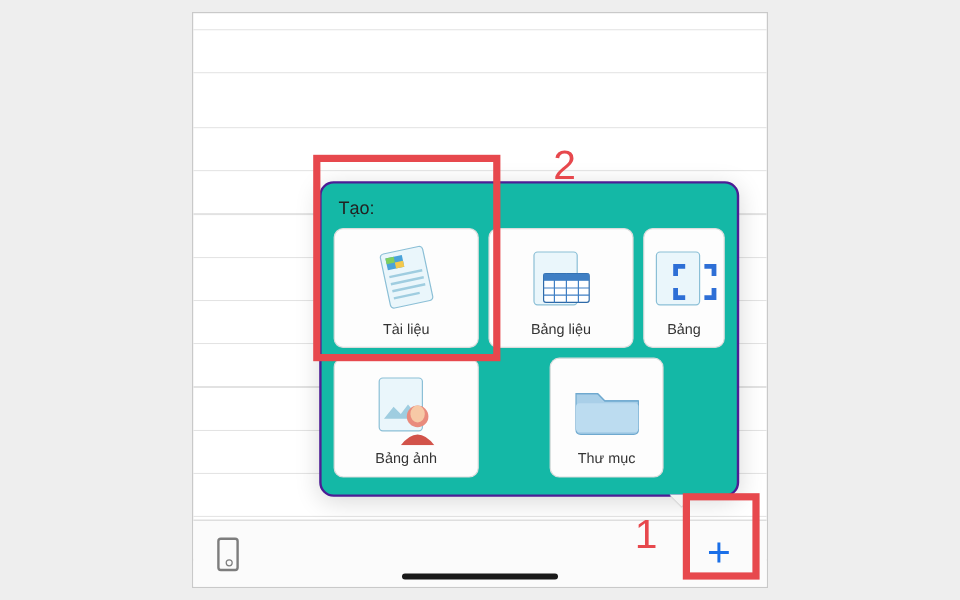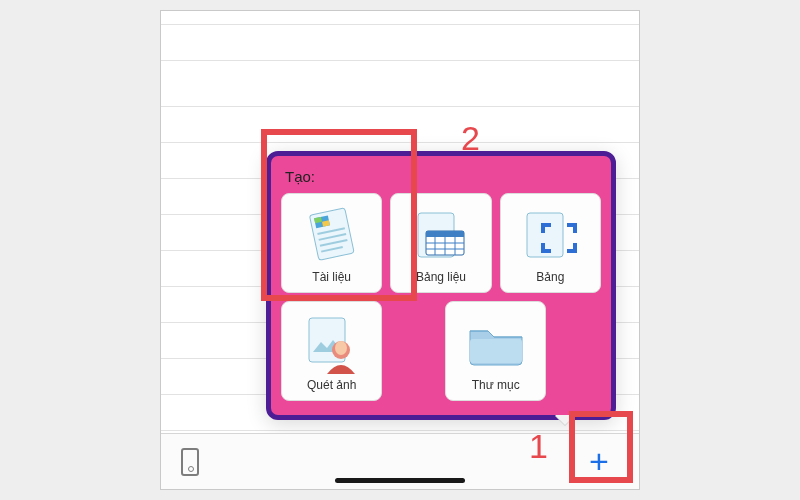--- a/index.html
+++ b/index.html
@@ -24,43 +24,43 @@
       transparent 0, transparent 35px,
       #e2e2e2 35px, #e2e2e2 36px
     );
     background-position: 0 60px;
   }
   
   .popover {
     position: absolute;
     left: 105px; top: 140px;
     width: 350px;
-    background: #ec4899;
-    border: 5px solid #4c1d95;
+    background: #14b8a6;
+    border: 2px solid #4c1d95;
     border-radius: 12px;
     box-shadow: 0 4px 20px rgba(0,0,0,0.15);
     padding: 10px 10px 14px 10px;
   }
   .popover::after {
     content: "";
     position: absolute;
     bottom: -10px; right: 36px;
     width: 0; height: 0;
     border-left: 10px solid transparent;
     border-right: 10px solid transparent;
     border-top: 10px solid #f3f3f3;
     filter: drop-shadow(0 1px 0 #d0d0d0);
   }
   .popover-title {
     font-size: 15px; color: #222;
     margin: 2px 0 8px 4px;
   }
   .grid {
     display: grid;
-    grid-template-columns: repeat(3, 1fr);
+    grid-template-columns: repeat(2, 1fr);
     gap: 8px;
   }
   .tile {
     background: #fdfdfd;
     border: 1px solid #dcdcdc;
     border-radius: 8px;
     height: 100px;
     display: flex; flex-direction: column;
     align-items: center; justify-content: flex-end;
     padding: 6px 4px 8px 4px;
@@ -192,21 +192,21 @@
           <svg width="58" height="62" viewBox="0 0 58 62">
             <rect x="6" y="6" width="36" height="44" rx="3" fill="#eaf6fb" stroke="#8bbfd6"></rect>
             <path d="M10 40 l8 -10 l6 6 l6 -8 l10 12 z" fill="#9fcde0"></path>
             <g transform="translate(28,28)">
               <circle cx="10" cy="10" r="9" fill="#e98b7d"></circle>
               <path d="M-4 34 q14 -18 28 0 z" fill="#d2534a"></path>
               <ellipse cx="10" cy="8" rx="6" ry="7" fill="#f7c9a6"></ellipse>
             </g>
           </svg>
         </div>
-        <div class="tile-label">Quét ảnh</div>
+        <div class="tile-label">Bảng ảnh</div>
       </div>
 
       <div class="tile" style="grid-column: 2 / span 2; width: calc(50% - 4px); justify-self: center;">
         <div class="icon-wrap">
           <svg width="64" height="52" viewBox="0 0 64 52">
             <path d="M6 14 h18 l6 6 h28 v24 q0 4 -4 4 h-44 q-4 0 -4 -4 z" fill="#a9cfe8" stroke="#6fa9cf"></path>
             <path d="M6 14 h18 l6 6 h28" fill="none" stroke="#6fa9cf"></path>
             <rect x="6" y="22" width="52" height="24" rx="3" fill="#bcdcf0"></rect>
           </svg>
         </div>

